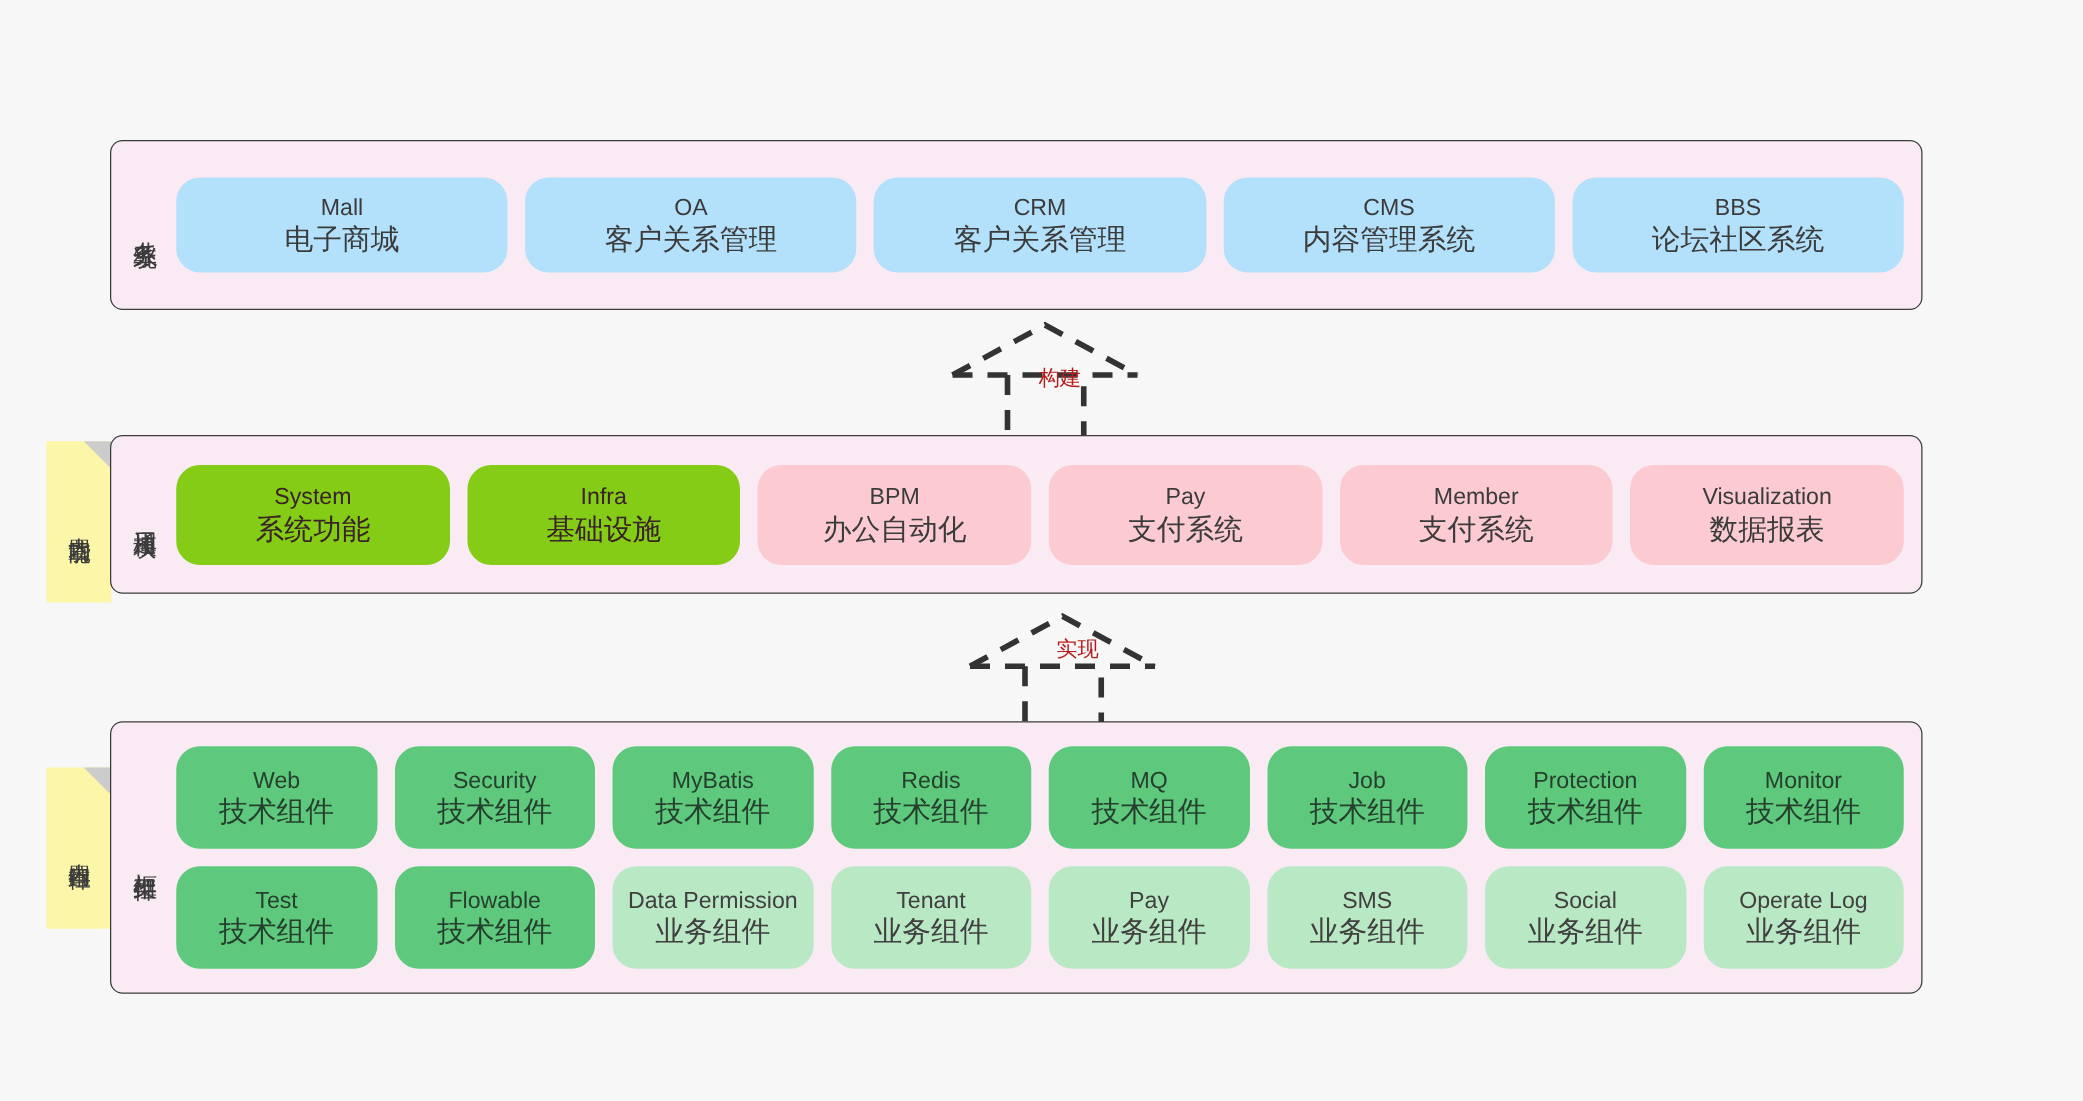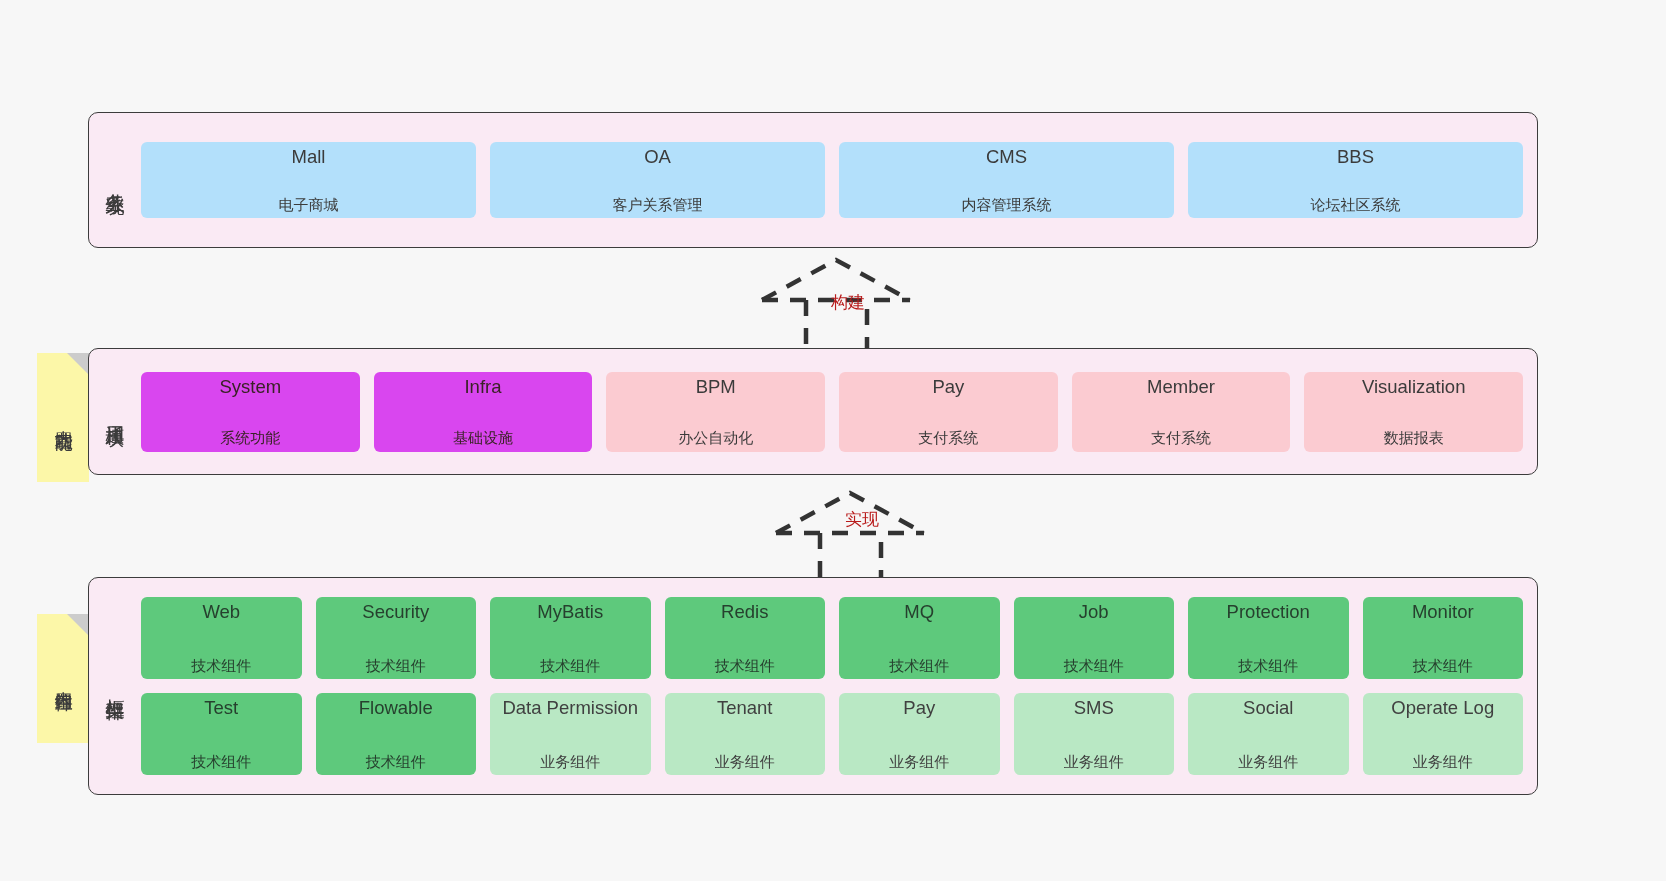--- a/index.html
+++ b/index.html
@@ -53,36 +53,36 @@
     justify-content: center;
     padding: 0 14px 0 0;
     gap: 14px;
   }
   .row {
     display: flex;
     gap: 14px;
   }
   .card {
     flex: 1 1 0;
-    border-radius: 6px;
+    border-radius: 19px;
     display: flex;
     flex-direction: column;
     align-items: center;
-    justify-content: space-between;
+    justify-content: center;
     text-align: center;
     line-height: 1.22;
     box-sizing: border-box;
     padding: 4px 4px;
   }
   .card .t1 { font-size: 18.5px; }
-  .card .t2 { font-size: 15px; }
+  .card .t2 { font-size: 23px; }
 
   
   .c-blue       { background: #b3e0fb; color: #3b3b3b; }
-  .c-red        { background: #d946ef; color: #3a2226; }
+  .c-red        { background: #84cc16; color: #3a2226; }
   .c-pink       { background: #fbcbd1; color: #3b3b3b; }
   .c-green      { background: #5ec97c; color: #26402e; }
   .c-greenlight { background: #b9e8c4; color: #404040; }
 
   
   #layer-business { left: 88px;  top: 112px; width: 1450px; height: 136px; }
   #layer-business .card { height: 76px; }
 
   #layer-common   { left: 88px;  top: 348px; width: 1450px; height: 127px; }
   #layer-common .card { height: 80px; }
@@ -148,20 +148,24 @@
       <div class="row">
         <div class="card c-blue">
           <span class="t1">Mall</span>
           <span class="t2">电子商城</span>
         </div>
         <div class="card c-blue">
           <span class="t1">OA</span>
           <span class="t2">客户关系管理</span>
         </div>
         <div class="card c-blue">
+          <span class="t1">CRM</span>
+          <span class="t2">客户关系管理</span>
+        </div>
+        <div class="card c-blue">
           <span class="t1">CMS</span>
           <span class="t2">内容管理系统</span>
         </div>
         <div class="card c-blue">
           <span class="t1">BBS</span>
           <span class="t2">论坛社区系统</span>
         </div>
       </div>
     </div>
   </div>

